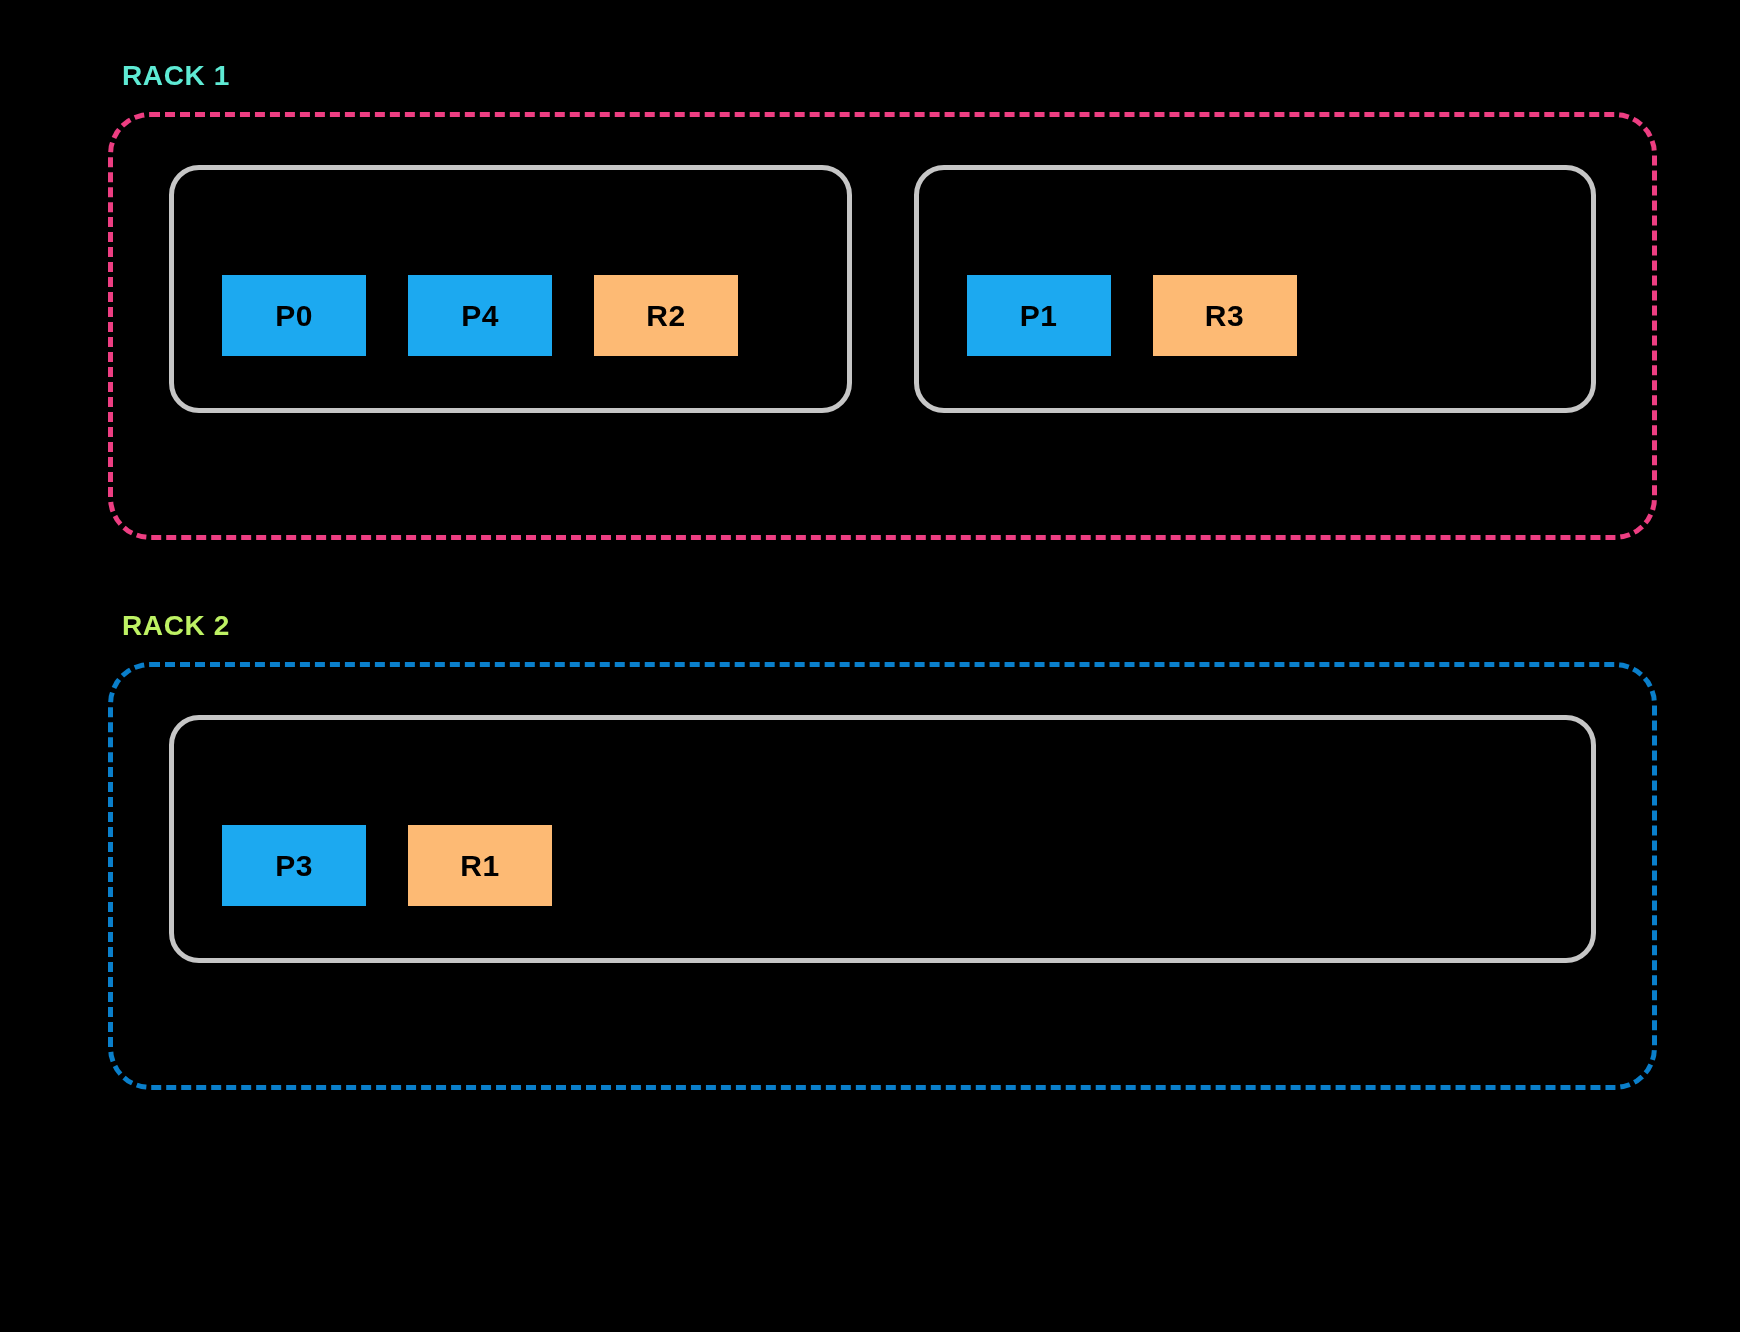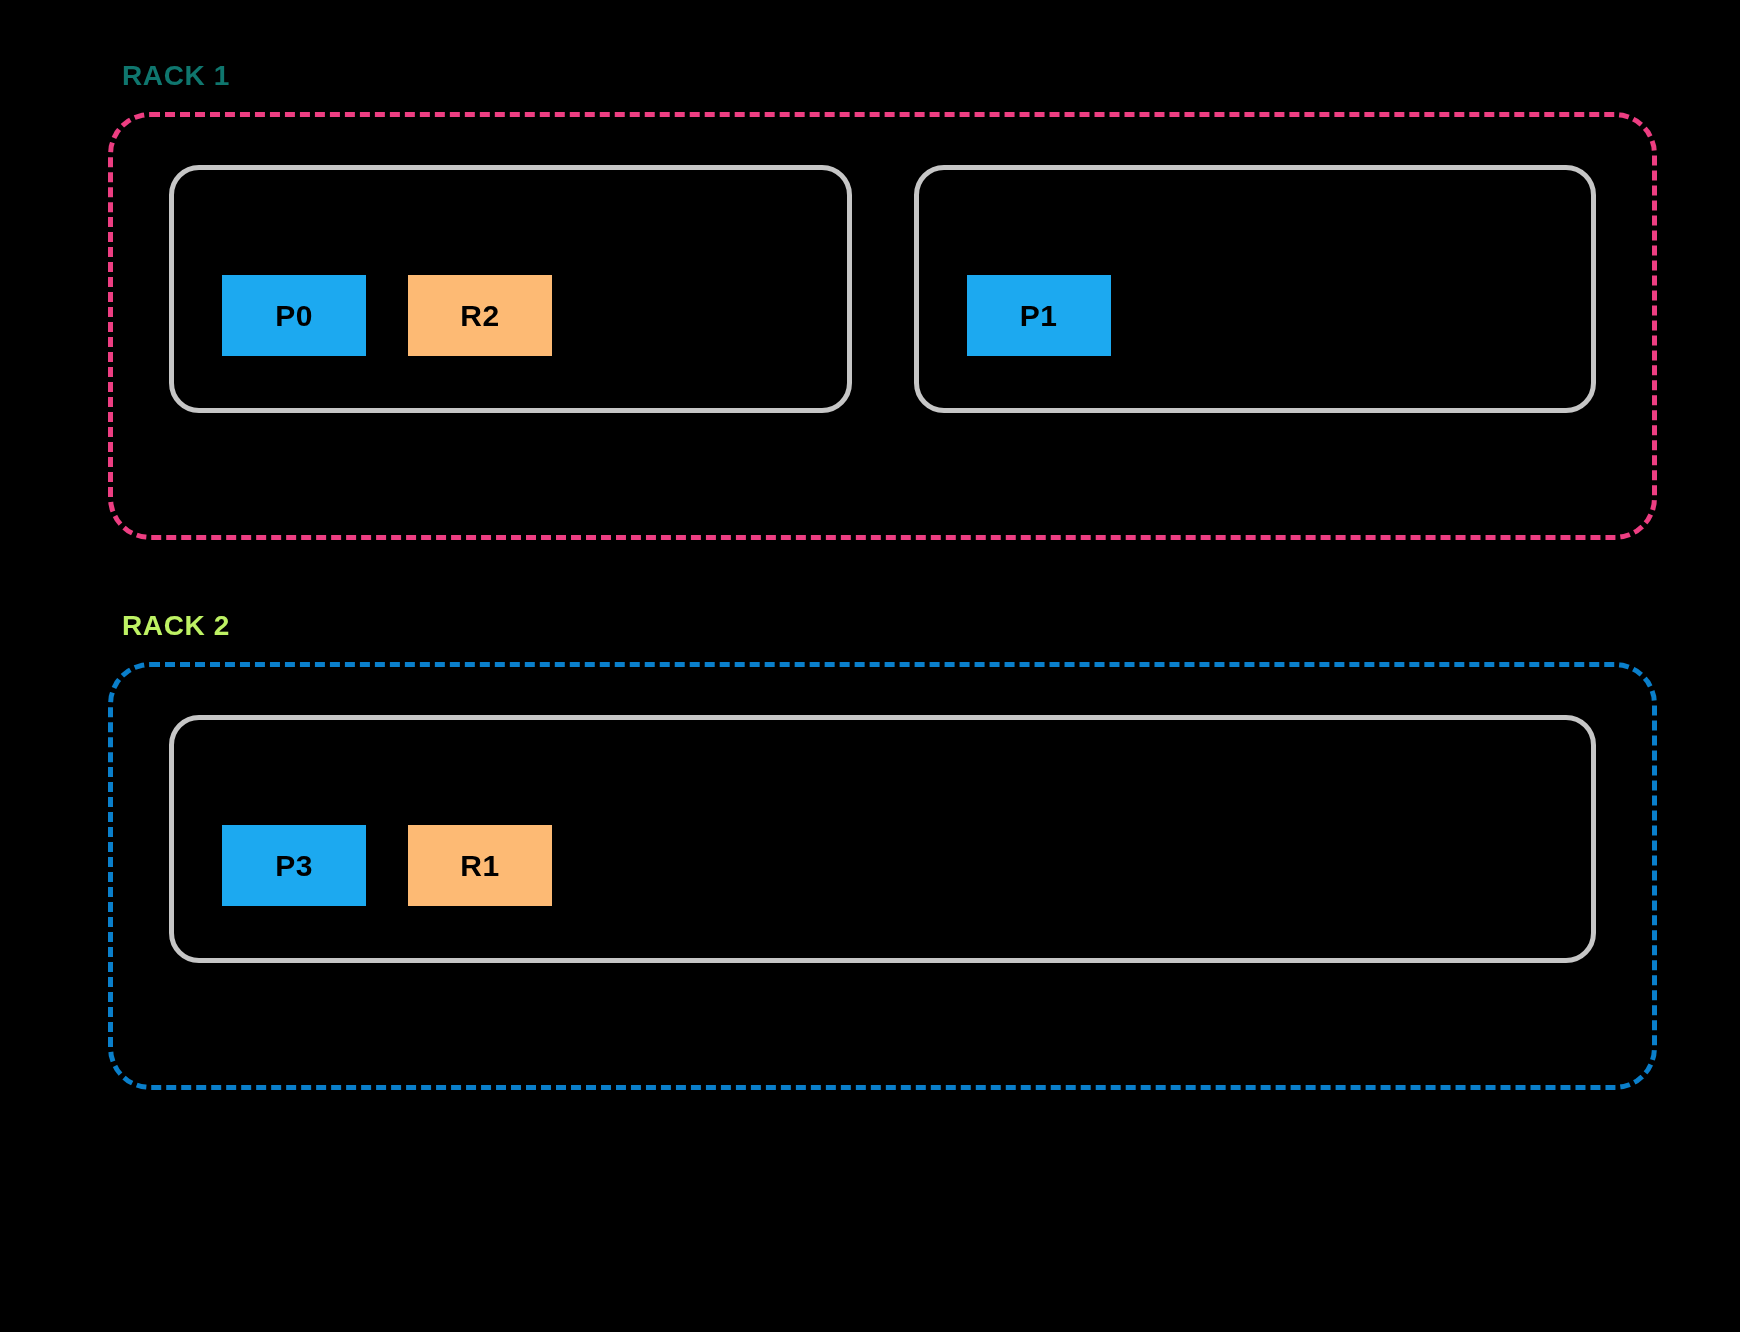--- a/index.html
+++ b/index.html
@@ -32,21 +32,21 @@
 
   .rack-label {
     font-size: 28px;
     font-weight: bold;
     letter-spacing: 0.6px;
     line-height: 1;
     margin-left: 14px;
     margin-bottom: 22px;
     white-space: nowrap;
   }
-  #rack-label-1 { color: #0f766e; }
+  #rack-label-1 { color: #5eead4; }
   #rack-label-2 { color: #bef264; }
 
   .rack-box {
     position: relative;
     box-sizing: border-box;
     height: 428px;
     border-width: 5px;
     border-style: dashed;
     border-radius: 42px;
     background: transparent;
@@ -105,27 +105,29 @@
 
   <div class="rack-group" id="rack-group-1">
     <div class="rack-label" id="rack-label-1">RACK 1</div>
 
     <div class="rack-box" id="rack-box-1">
       <div class="nodes-row">
 
         <div class="node-box">
           <div class="partitions">
             <div class="part-box primary">P0</div>
+            <div class="part-box primary">P4</div>
             <div class="part-box replica">R2</div>
           </div>
         </div>
 
         <div class="node-box">
           <div class="partitions">
             <div class="part-box primary">P1</div>
+            <div class="part-box replica">R3</div>
           </div>
         </div>
 
       </div>
     </div>
   </div>
 
   <div class="rack-group" id="rack-group-2">
     <div class="rack-label" id="rack-label-2">RACK 2</div>
 

